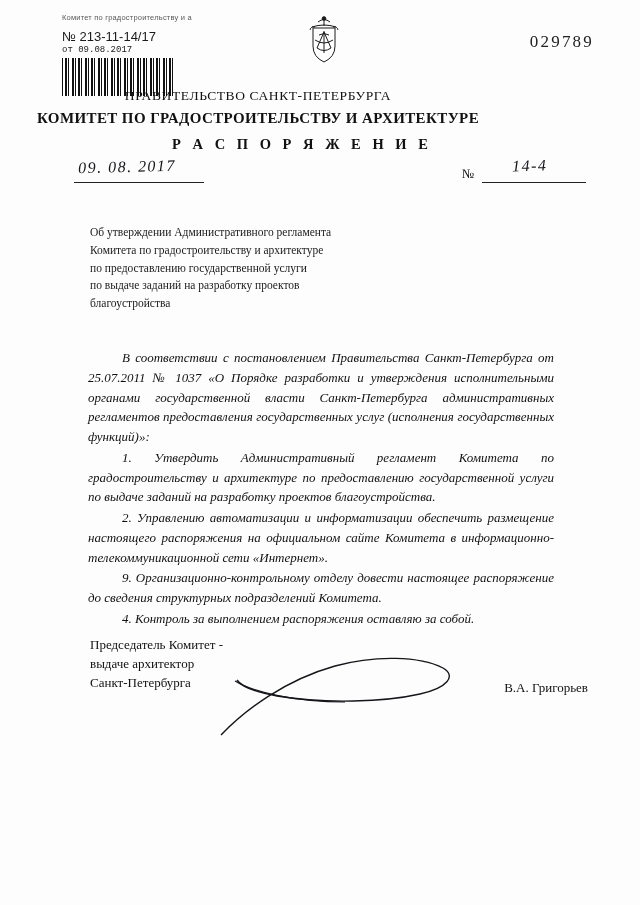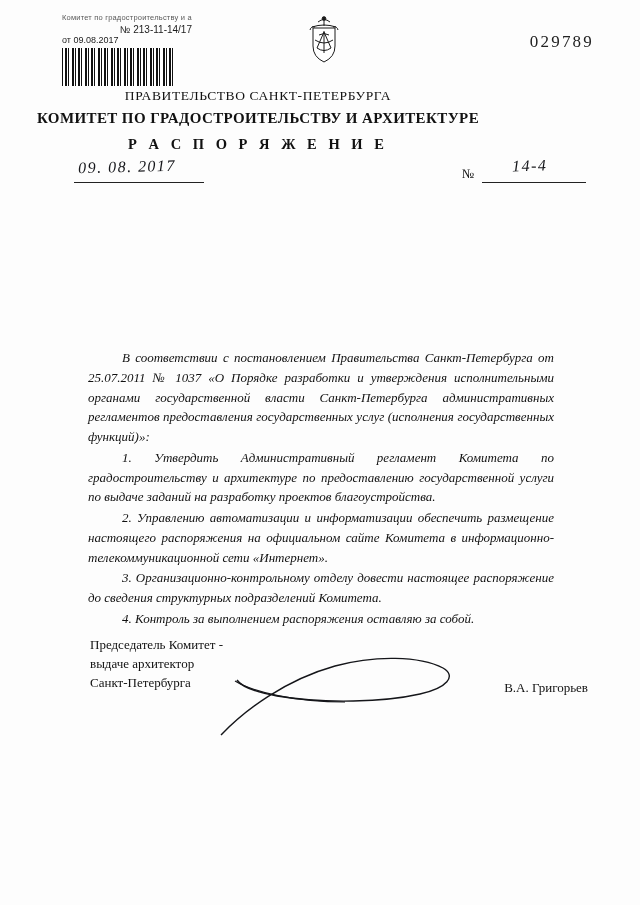--- a/index.html
+++ b/index.html
@@ -33,28 +33,28 @@
   }
   .stamp-org {
     font-size: 7.5px;
     color: #3a3a3a;
     letter-spacing: 0.2px;
     white-space: nowrap;
     overflow: hidden;
     opacity: 0.85;
   }
   .stamp-num {
-    font-size: 10px;
+    font-size: 13px;
     color: #1b1b1b;
-    margin-top: 1px;
-    text-align: right;
+    margin-top: 7px;
   }
   .stamp-date {
     font-size: 9px;
     color: #1b1b1b;
+    font-family: Liberation Mono, monospace;
   }
   .barcode {
     margin-top: 3px;
     width: 112px;
     height: 38px;
     background-image: repeating-linear-gradient(
       to right,
       #111 0px, #111 1px, #fff 1px, #fff 3px,
       #111 3px, #111 5px, #fff 5px, #fff 6px,
       #111 6px, #111 7px, #fff 7px, #fff 10px,
@@ -99,20 +99,21 @@
     top: 110px;
     font-size: 15px;
     font-weight: bold;
     letter-spacing: 0.4px;
   }
   .head-order {
     top: 136px;
     font-size: 14.5px;
     font-weight: bold;
     letter-spacing: 4px;
+    padding-left: 44px;
   }
 
   
   .hand {
     font-family: "Liberation Serif", serif;
     font-style: italic;
     color: #15161a;
   }
   .hw-date {
     position: absolute;
@@ -240,26 +241,33 @@
   <div class="head head-gov">ПРАВИТЕЛЬСТВО САНКТ-ПЕТЕРБУРГА</div>
   <div class="head head-committee">КОМИТЕТ ПО ГРАДОСТРОИТЕЛЬСТВУ  И АРХИТЕКТУРЕ</div>
   <div class="head head-order">Р А С П О Р Я Ж Е Н И Е</div>
 
   <div class="hand hw-date">09. 08. 2017</div>
   <div class="hw-date-rule"></div>
   <div class="num-label">№</div>
   <div class="hand hw-num">14-4</div>
   <div class="hw-num-rule"></div>
 
+  <div class="subject">
+    <div>Об утверждении Административного регламента</div>
+    <div>Комитета по градостроительству и архитектуре</div>
+    <div>по предоставлению государственной услуги</div>
+    <div>по выдаче заданий на разработку проектов</div>
+    <div>благоустройства</div>
+  </div>
 
   <div class="body-text">
     <p>В соответствии с постановлением Правительства Санкт-Петербурга от 25.07.2011 № 1037 «О Порядке разработки и утверждения исполнительными органами государственной власти Санкт-Петербурга административных регламентов предоставления государственных услуг (исполнения государственных функций)»:</p>
     <p>1. Утвердить Административный регламент Комитета по градостроительству и архитектуре по предоставлению государственной услуги по выдаче заданий на разработку проектов благоустройства.</p>
     <p>2. Управлению автоматизации и информатизации обеспечить размещение настоящего распоряжения на официальном сайте Комитета в информационно-телекоммуникационной сети «Интернет».</p>
-    <p>3. Организационно-контрольному отделу довести настоящее распоряжение до сведения структурных подразделений Комитета.</p>
+    <p>9. Организационно-контрольному отделу довести настоящее распоряжение до сведения структурных подразделений Комитета.</p>
     <p>4. Контроль за выполнением распоряжения оставляю за собой.</p>
   </div>
 
   <div class="sign-block">
     <div>Председатель Комитет -</div>
     <div>выдаче архитектор</div>
     <div>Санкт-Петербурга</div>
   </div>
 
   <svg class="signature-svg" viewBox="0 0 260 100">

